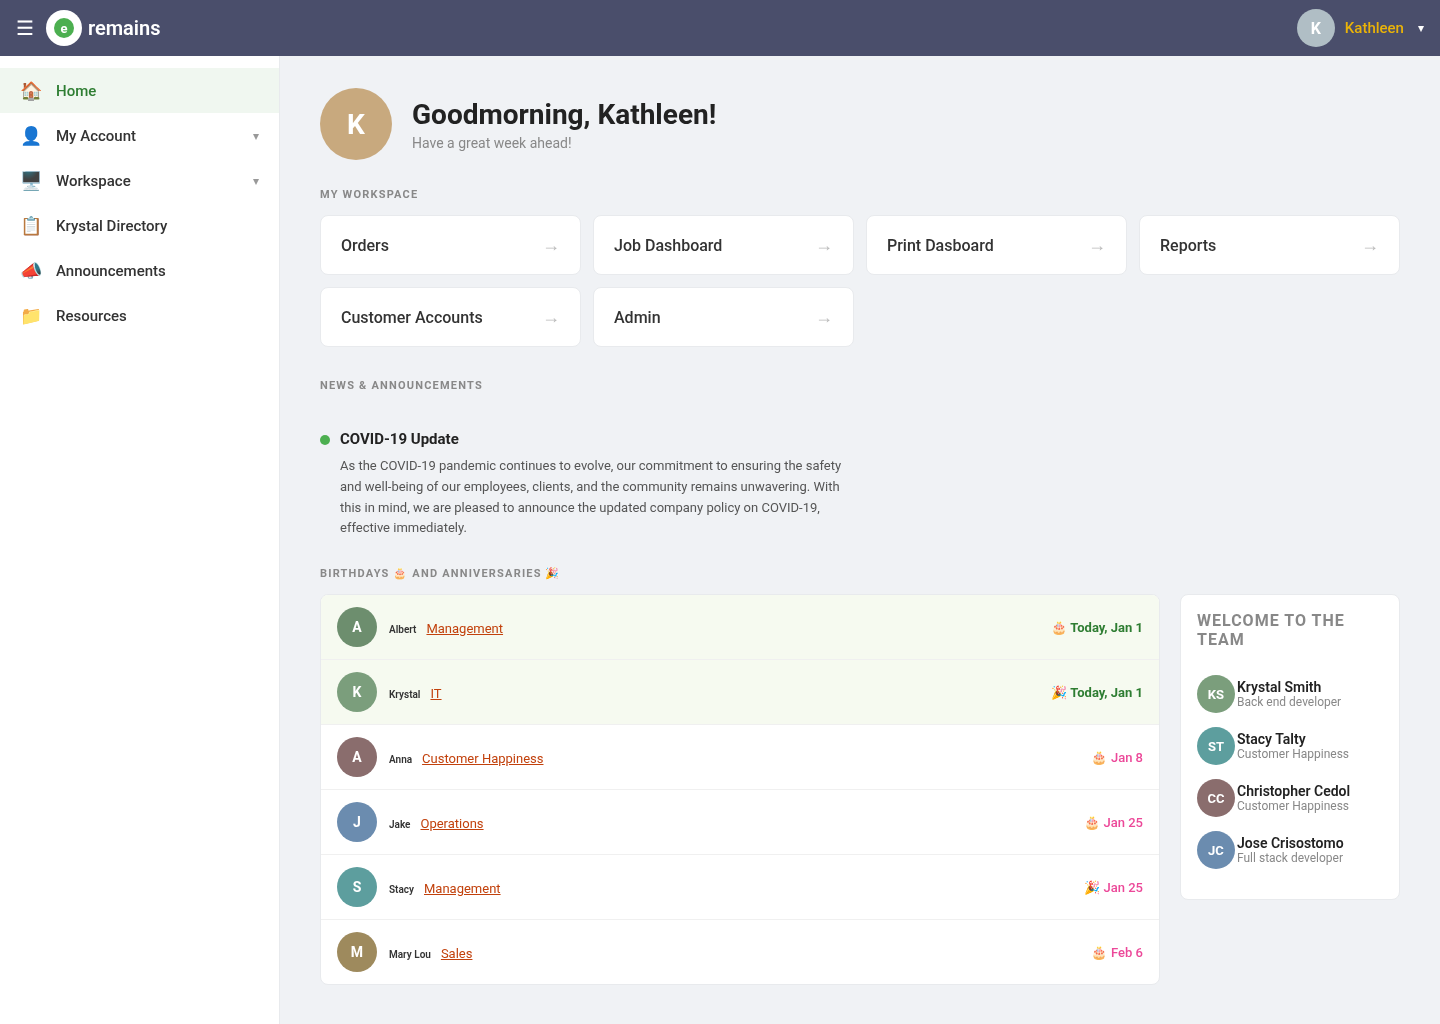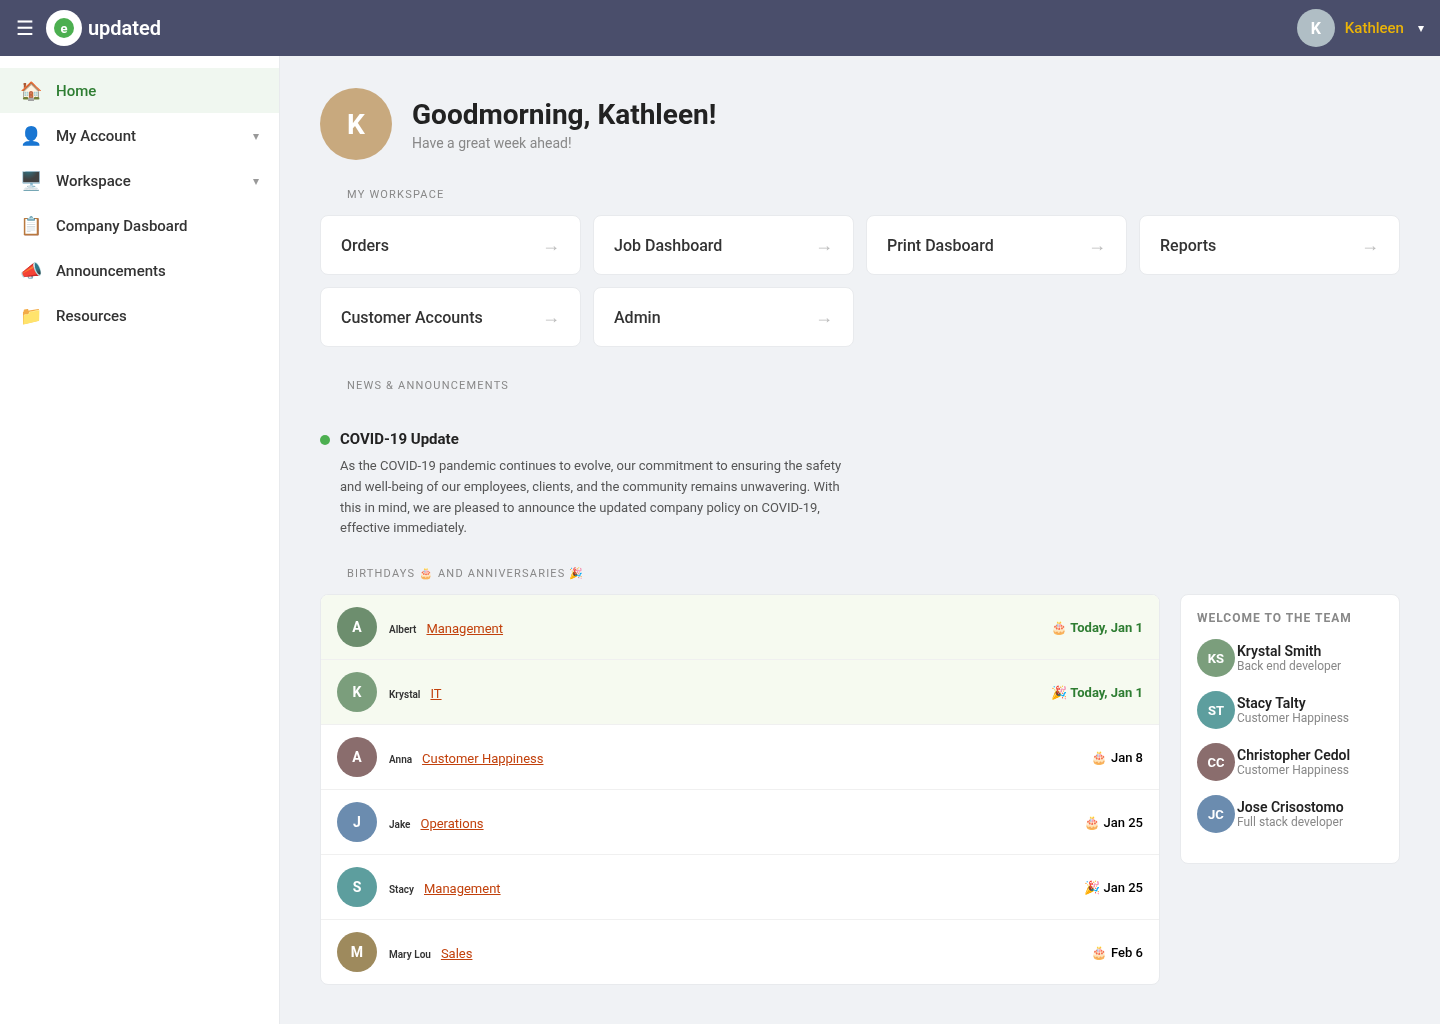--- a/index.html
+++ b/index.html
@@ -62,22 +62,22 @@
     .greeting-avatar-circle {
       width: 72px; height: 72px; border-radius: 50%; background: #c8a97e;
       display: flex; align-items: center; justify-content: center;
       font-size: 28px; font-weight: bold; color: white;
     }
     .greeting-title { font-size: 28px; font-weight: 700; color: #222; }
     .greeting-sub { font-size: 14px; color: #888; margin-top: 4px; }
 
     
     .section-label {
-      font-size: 11px; font-weight: 400; color: #888; letter-spacing: 1.2px;
-      text-transform: uppercase; margin-bottom: 14px; margin-left: 27px;
+      font-size: 11px; font-weight: 700; color: #888; letter-spacing: 1.2px;
+      text-transform: uppercase; margin-bottom: 14px;
     }
 
     .workspace-grid {
       display: grid; grid-template-columns: repeat(4, 1fr); gap: 12px;
       margin-bottom: 32px;
     }
     .workspace-card {
       background: white; border: 1px solid #e8eaed; border-radius: 8px;
       padding: 18px 20px; display: flex; align-items: center;
       justify-content: space-between; cursor: pointer;
@@ -105,29 +105,29 @@
     .birthday-row.highlighted { background: #f6faf0; }
     .birthday-avatar {
       width: 40px; height: 40px; border-radius: 50%;
       background: #b0bec5; flex-shrink: 0;
       display: flex; align-items: center; justify-content: center;
       font-weight: bold; color: white; font-size: 14px;
       overflow: hidden;
     }
     .birthday-name { font-size: 10px; font-weight: 600; color: #333; }
     .birthday-dept { font-size: 13px; color: #c2410c; margin-left: 6px; font-weight: 400; text-decoration: underline; }
-    .birthday-date { margin-left: auto; font-size: 13px; color: #000000; display: flex; align-items: center; gap: 6px; font-weight: 500; }
+    .birthday-date { margin-left: auto; font-size: 13px; color: #ec4899; display: flex; align-items: center; gap: 6px; font-weight: 500; }
     .birthday-date.today { color: #2e7d32; font-weight: 700; }
 
     
     .welcome-panel {
       width: 220px; background: white; border: 1px solid #e8eaed; border-radius: 8px;
       padding: 16px; flex-shrink: 0; align-self: flex-start;
     }
-    .welcome-title { font-size: 12px; font-weight: 700; color: #888; letter-spacing: 1px; text-transform: uppercase; margin-bottom: 14px; }
+    .welcome-title { font-size: 16px; font-weight: 700; color: #888; letter-spacing: 1px; text-transform: uppercase; margin-bottom: 26px; }
     .welcome-person { display: flex; align-items: center; gap: 2px; margin-bottom: 14px; }
     .welcome-avatar {
       width: 38px; height: 38px; border-radius: 50%; flex-shrink: 0;
       display: flex; align-items: center; justify-content: center;
       font-weight: bold; color: white; font-size: 13px;
       background: #78909c;
     }
     .welcome-person-name { font-size: 14px; font-weight: 600; color: #222; }
     .welcome-person-role { font-size: 12px; color: #888; }
 
@@ -144,21 +144,21 @@
 <nav class="topnav">
   <div class="topnav-left">
     <div class="hamburger">☰</div>
     <div class="logo">
       <div class="logo-icon">
         <svg width="22" height="22" viewBox="0 0 22 22">
           <circle cx="11" cy="11" r="10" fill="#4caf50"></circle>
           <text x="11" y="16" text-anchor="middle" fill="white" font-size="13" font-weight="bold">e</text>
         </svg>
       </div>
-      <span class="logo-text">updated</span>
+      <span class="logo-text">remains</span>
     </div>
   </div>
   <div class="topnav-right">
     <div class="user-avatar">
       <span>K</span>
     </div>
     <span class="user-name">Kathleen</span>
     <span class="chevron-down">▾</span>
   </div>
 </nav>
@@ -182,21 +182,21 @@
     <div class="sidebar-item">
       <div class="sidebar-item-left">
         <span class="sidebar-icon">🖥️</span>
         <span>Workspace</span>
       </div>
       <span class="sidebar-chevron">▾</span>
     </div>
     <div class="sidebar-item">
       <div class="sidebar-item-left">
         <span class="sidebar-icon">📋</span>
-        <span>Company Dasboard</span>
+        <span>Krystal Directory</span>
       </div>
     </div>
     <div class="sidebar-item">
       <div class="sidebar-item-left">
         <span class="sidebar-icon">📣</span>
         <span>Announcements</span>
       </div>
     </div>
     <div class="sidebar-item">
       <div class="sidebar-item-left">

